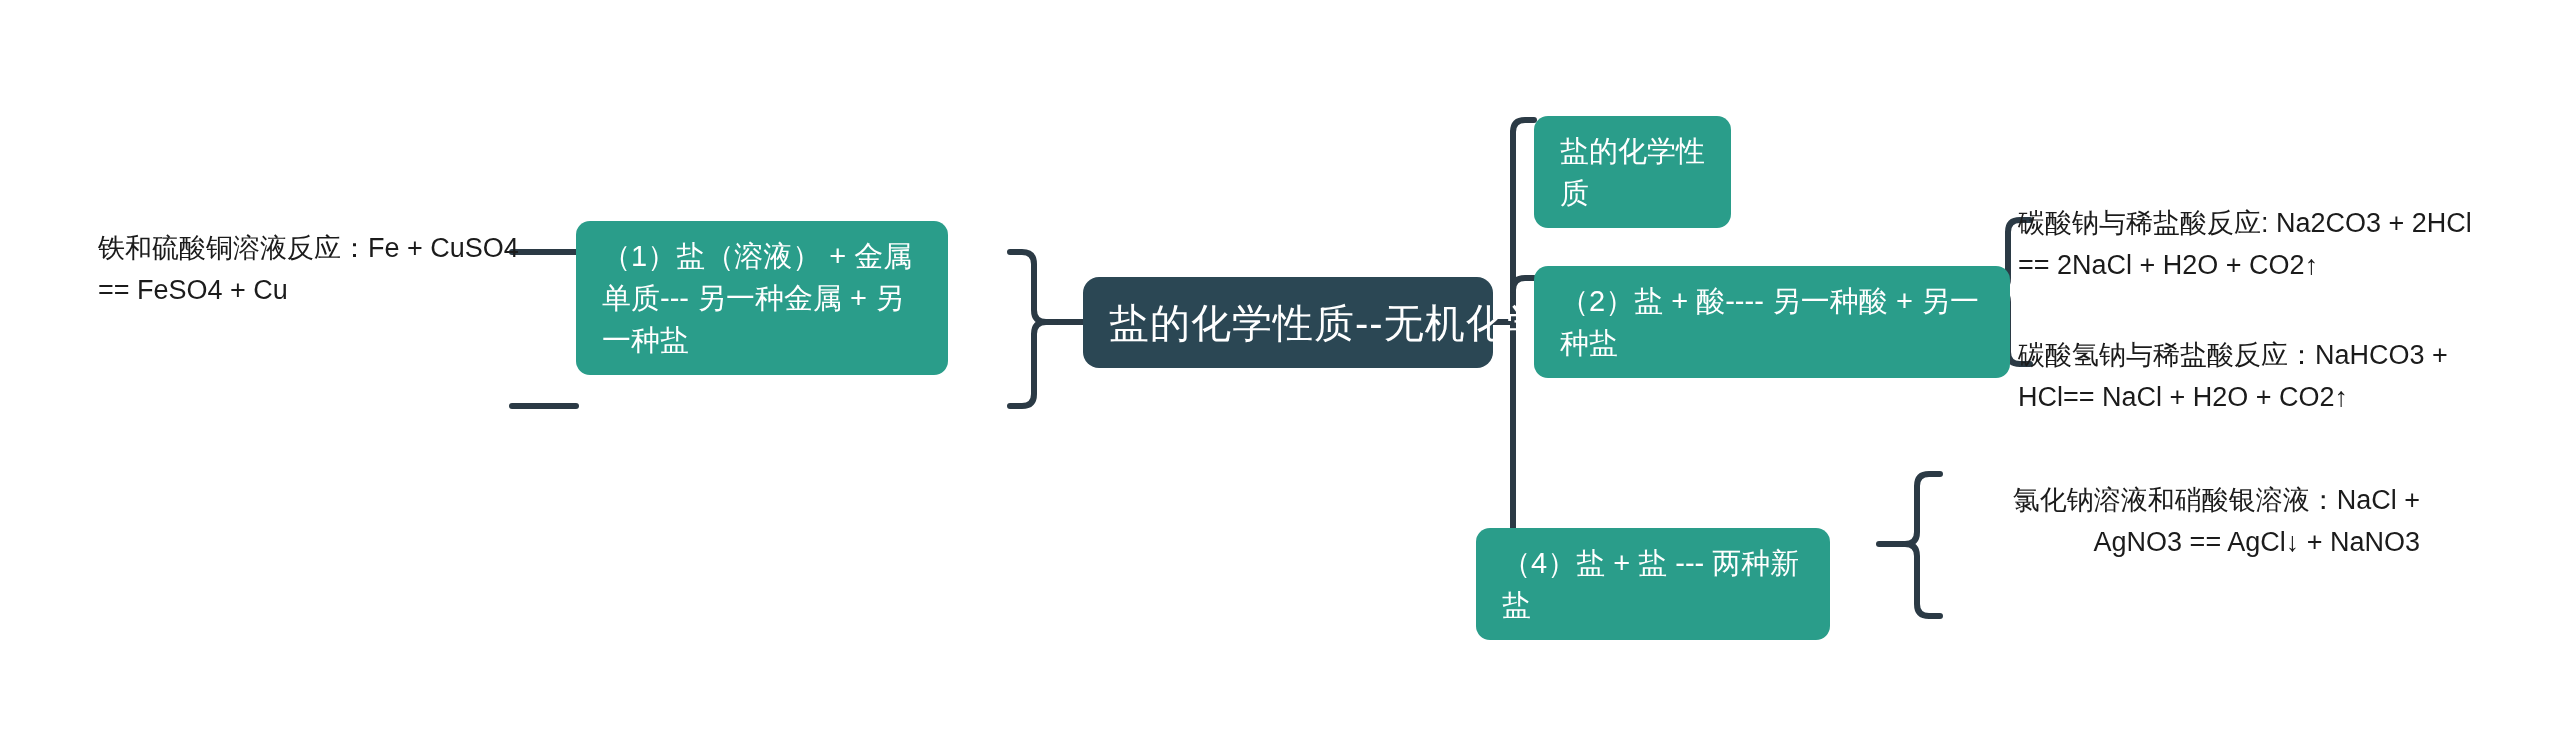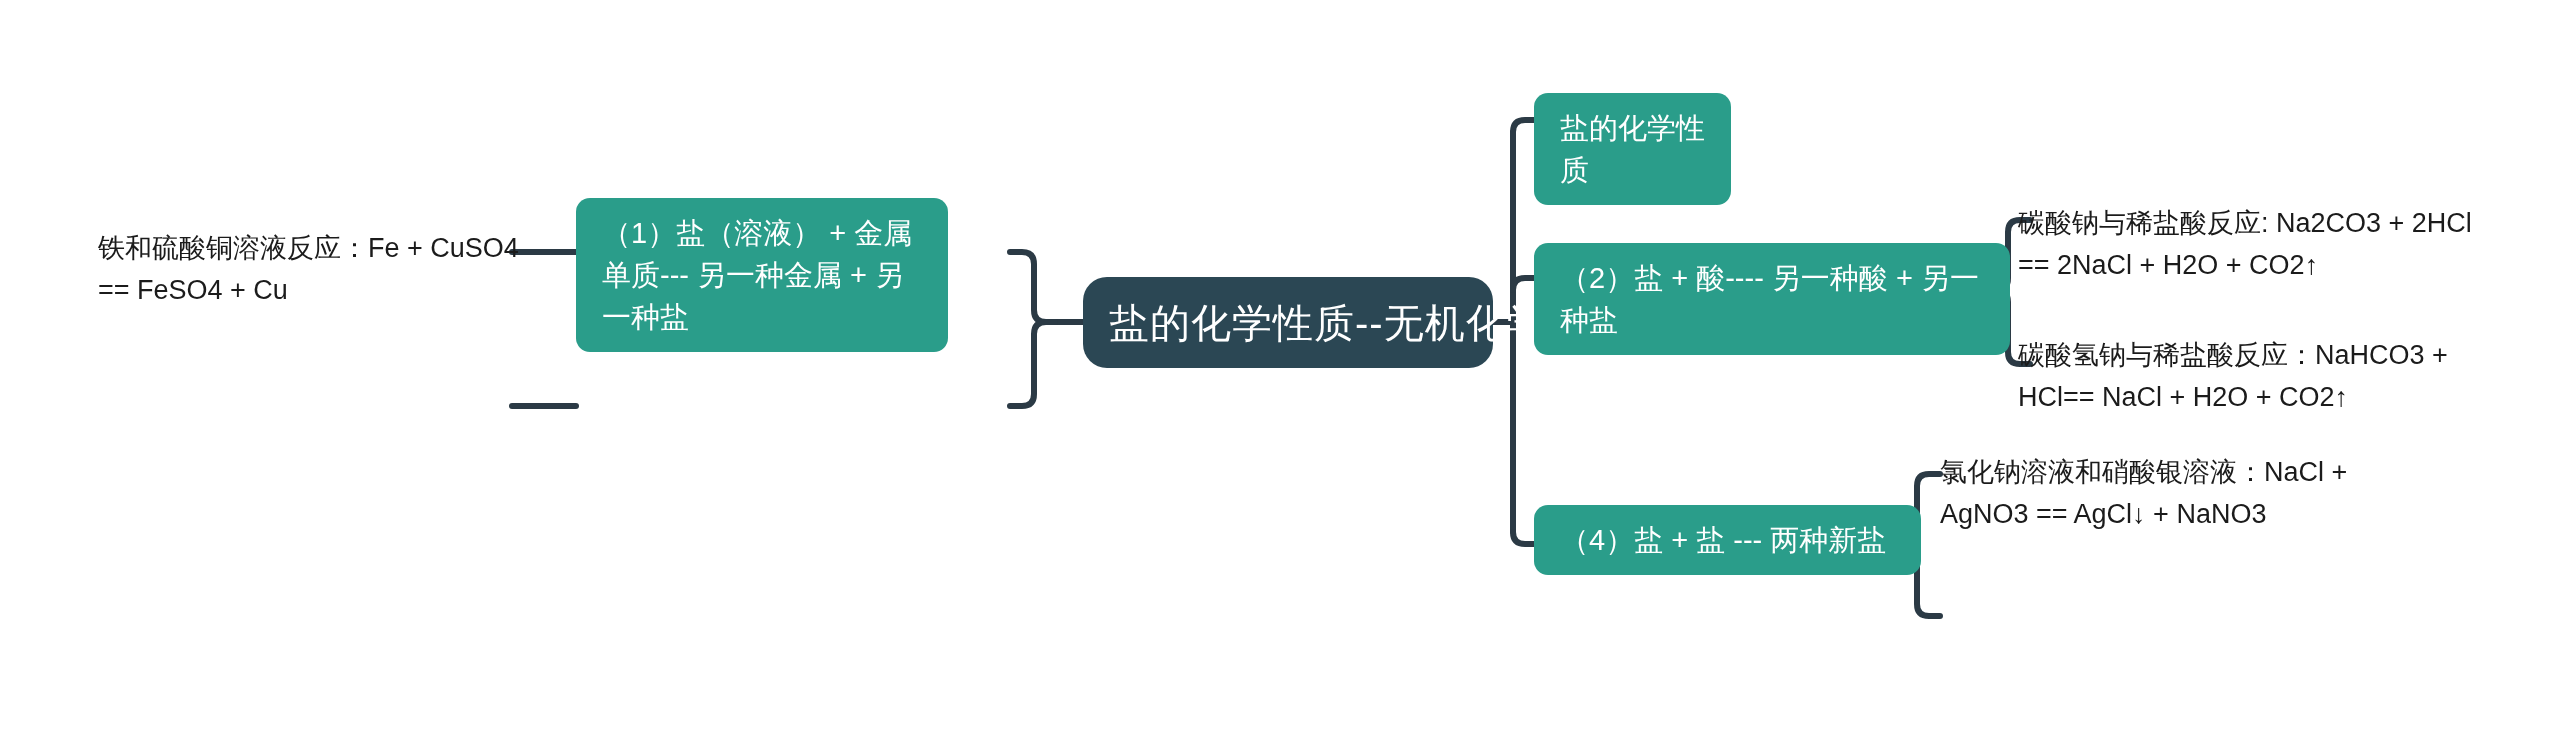--- a/index.html
+++ b/index.html
@@ -25,50 +25,50 @@
   }
   .node {
     position: absolute;
     display: flex;
     align-items: center;
     border-radius: 14px;
     padding: 14px 26px;
     color: #ffffff;
     line-height: 1.45;
   }
-  .node.teal { background: #2a9d8a; }
+  .node.teal { background: #2a9d8a; margin-top: 23px; }
   .node.root {
     background: #2b4754;
-    border-radius: 24px;
+    border-radius: 16px;
     justify-content: center;
     text-align: center;
   }
   .node-text { display: block; width: 100%; }
   .root .node-text {
     font-size: 40px;
     letter-spacing: 1px;
     white-space: nowrap;
   }
   .leaf-text {
     position: absolute;
     color: #1b1b1b;
     font-size: 27px;
     line-height: 1.55;
   }
   .n1 { left: 576px; top: 198px; width: 372px; font-size: 29px; }
   .n3 { left: 576px; top: 356px; width: 458px; font-size: 29px; }
   .root-node { left: 1083px; top: 277px; width: 410px; height: 91px; }
   .n0 { left: 1534px; top: 93px; width: 197px; font-size: 29px; }
   .n2 { left: 1534px; top: 243px; width: 476px; font-size: 29px; }
-  .n4 { left: 1534px; top: 505px; width: 387px; font-size: 29px; }
+  .n4 { left: 1476px; top: 505px; width: 354px; font-size: 29px; }
   .l1 { left: 98px; top: 228px; width: 444px; }
   .l2 { left: 98px; top: 374px; width: 444px; }
   .r1 { left: 2018px; top: 203px; width: 470px; }
   .r2 { left: 2018px; top: 335px; width: 470px; }
-  .r3 { left: 1940px; top: 452px; width: 480px; }
+  .r3 { left: 1940px; top: 480px; width: 480px; text-align: right; }
   .r4 { left: 1940px; top: 572px; width: 480px; }
 </style>
 </head>
 <body>
 
 <div id="canvas">
 
   <svg id="wires" viewBox="0 0 2560 729" xmlns="http://www.w3.org/2000/svg">
     <g fill="none" stroke="#2b3a45" stroke-width="6" stroke-linecap="round" stroke-linejoin="round">
 

